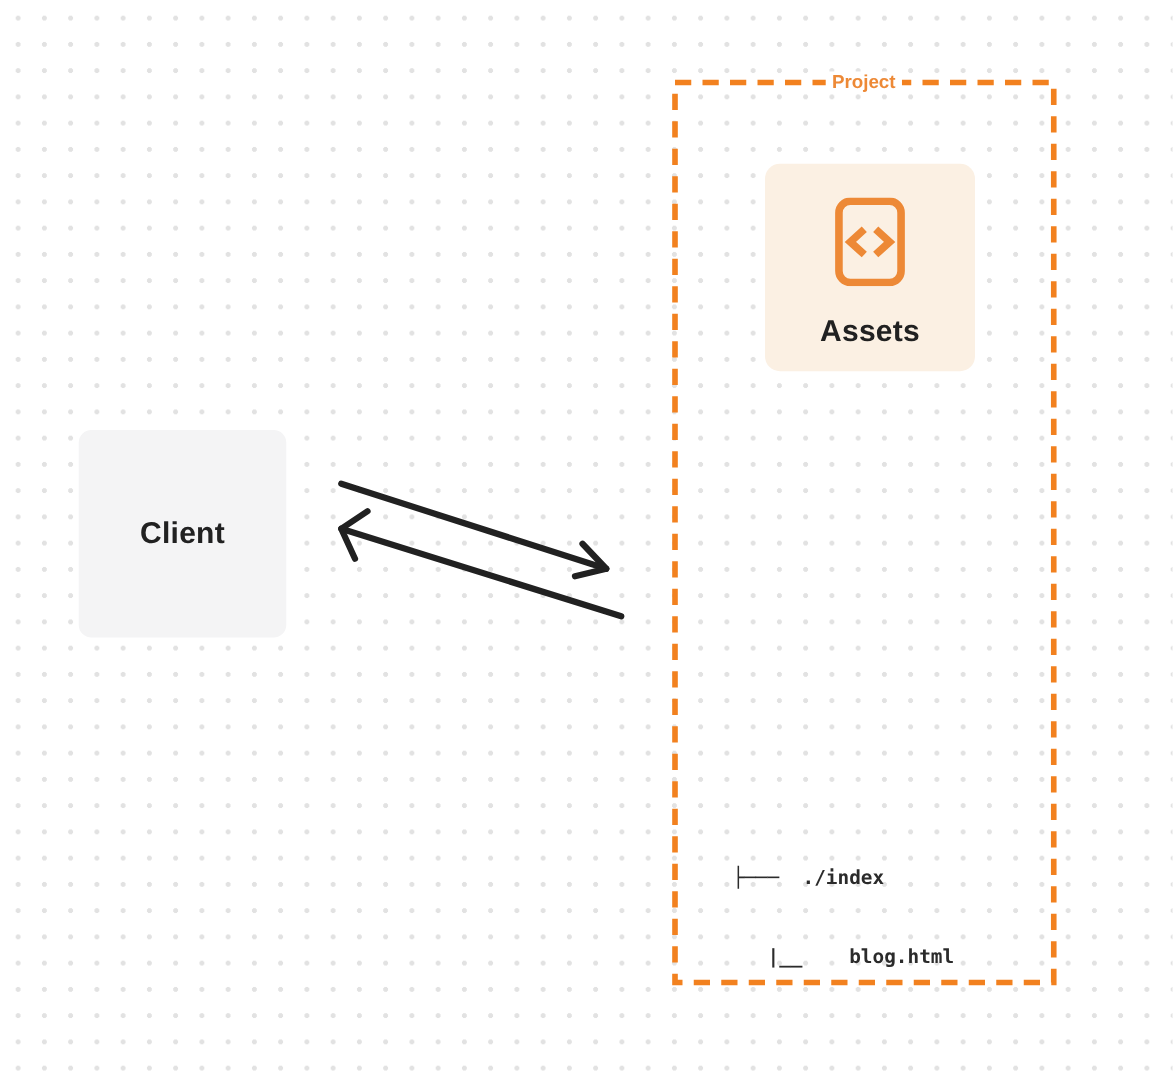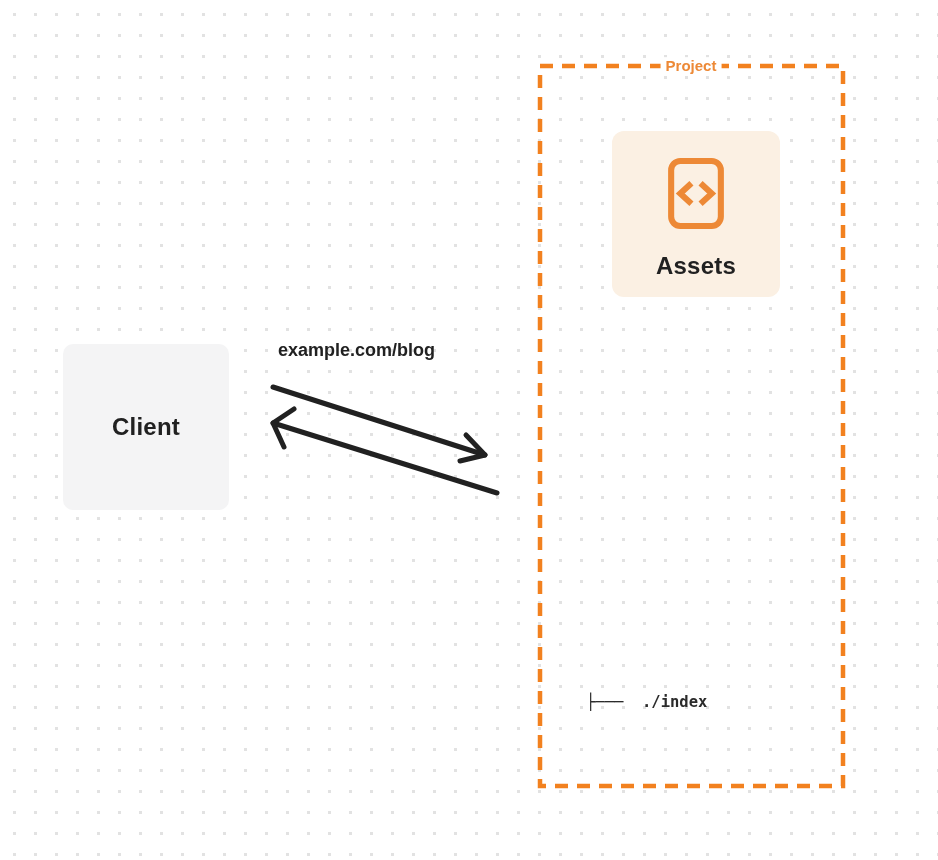--- a/index.html
+++ b/index.html
@@ -64,34 +64,34 @@
     <g>
       <path class="arrow" d="M497,493 L273,423"></path>
       <polyline class="arrow" points="294,409 273,423 284,447"></polyline>
     </g>
   </svg>
 
   <div class="client-box">
     <span class="node-label">Client</span>
   </div>
 
-  <div class="request-label">example.com/blog</div>
 
   <div class="project-label">Project</div>
 
   <div class="card worker">
     <span class="icon-wrap">
       <svg width="56" height="71" viewBox="0 0 55 70">
         <rect class="icon-stroke" x="3" y="3" width="49" height="64" rx="9"></rect>
         <path class="icon-stroke" d="M23,25 L12,35 L23,45"></path>
         <path class="icon-stroke" d="M32,25 L43,35 L32,45"></path>
       </svg>
     </span>
     <span class="node-label">Assets</span>
   </div>
 
 
   <div class="file-tree">
     <div>├───  ./index</div>
+    <div>   |__    blog.html</div>
     
   </div>
 
 </div>
 
 </body></html>

